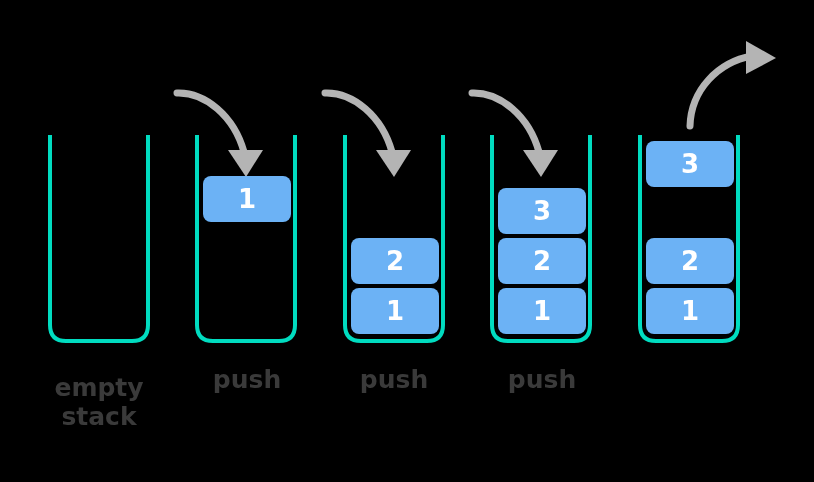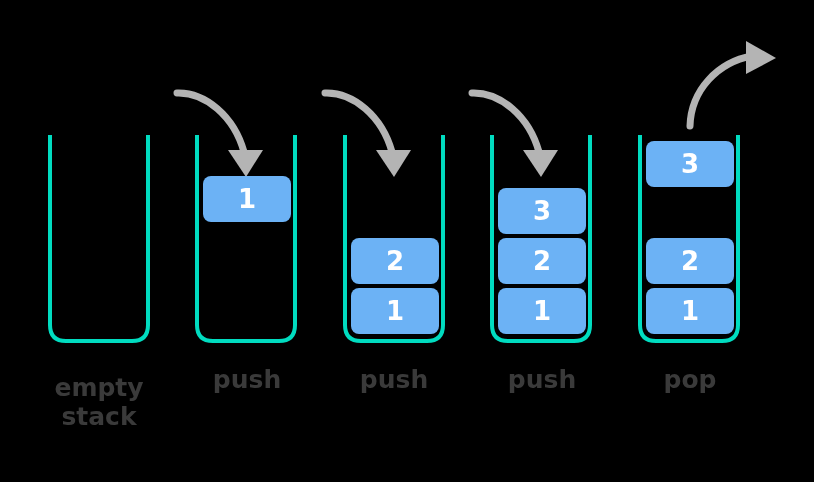--- a/index.html
+++ b/index.html
@@ -131,15 +131,14 @@
 
   <div class="block-label" style="left:646px; top:151px; width:88px;">3</div>
   <div class="block-label" style="left:646px; top:248px; width:88px;">2</div>
   <div class="block-label" style="left:646px; top:298px; width:88px;">1</div>
 
   <div class="col-label" style="left:27px; top:373px; width:144px;">empty
 stack</div>
   <div class="col-label" style="left:175px; top:365px; width:144px;">push</div>
   <div class="col-label" style="left:322px; top:365px; width:144px;">push</div>
   <div class="col-label" style="left:470px; top:365px; width:144px;">push</div>
-  <div class="col-label" style="left:618px; top:365px; width:144px;">pop</div>
 
 </div>
 
 </body></html>

